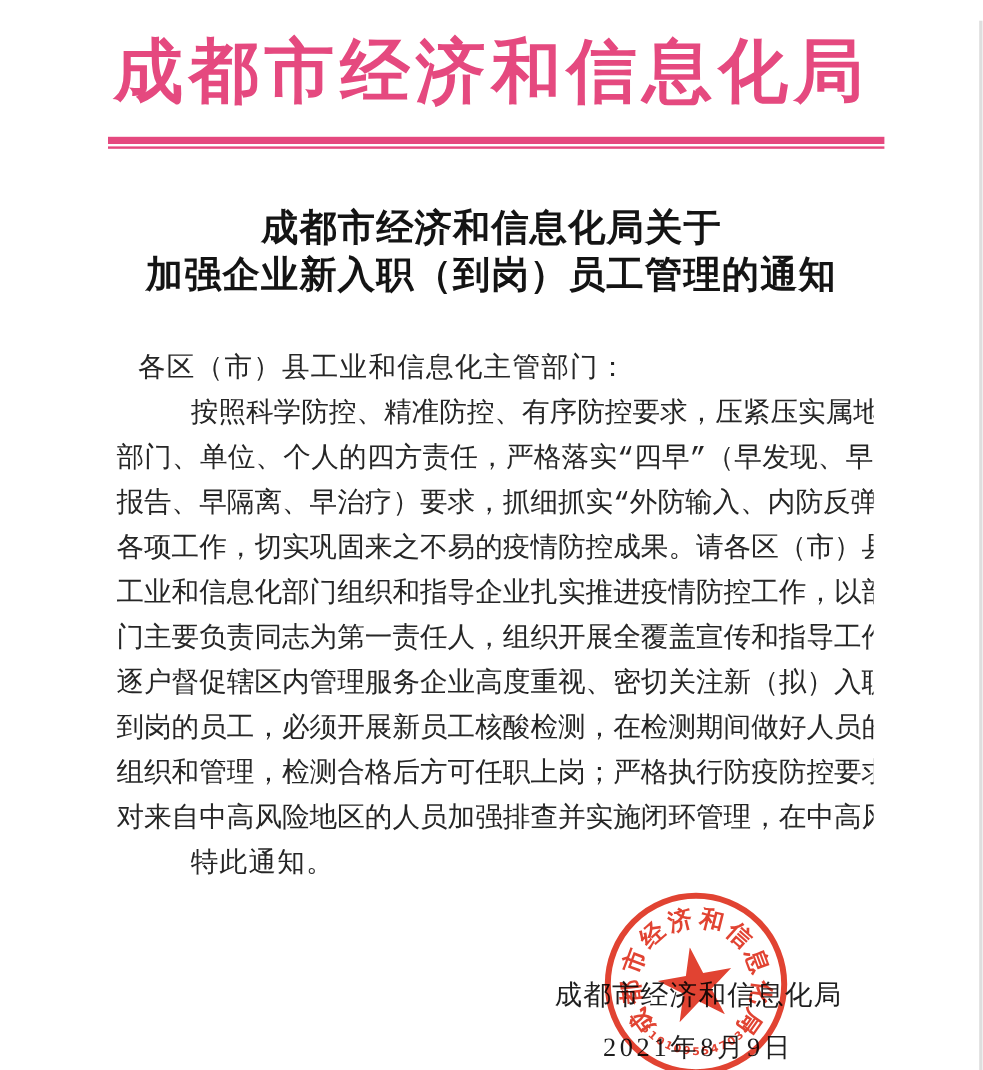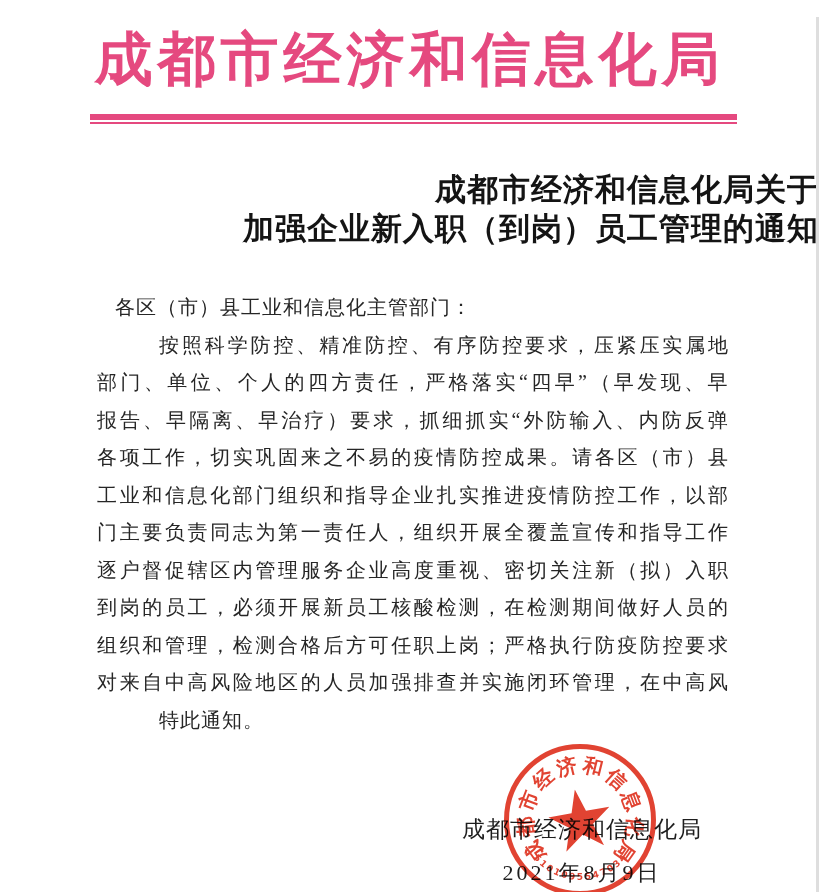--- a/index.html
+++ b/index.html
@@ -26,28 +26,28 @@
     letter-spacing:5px;
     color:var(--letterhead_pink);
   }
   .rule{position:absolute;left:90px;top:97px;width:647px;}
   .rule .thick{height:6px;background:var(--letterhead_pink);}
   .rule .thin{height:2px;background:var(--letterhead_pink);margin-top:2px;}
 
   
   .doc-title{
     position:absolute;top:153px;left:0;width:100%;
-    text-align:right;color:#141414;
+    text-align:center;color:#141414;
     font-weight:bold;font-size:31px;line-height:39px;letter-spacing:1px;
   }
 
   
   .body-text{
     position:absolute;left:97px;top:272px;width:631px;
-    font-size:20px;color:var(--text_black);
+    font-size:23px;color:var(--text_black);font-family:Liberation Mono, monospace;
   }
   .line{height:37.5px;line-height:37.5px;overflow:hidden;letter-spacing:1px;}
   .line.fill{display:flex;justify-content:space-between;letter-spacing:0;}
   .line.fill span{flex:0 0 auto;}
   .indent{padding-left:62px;}
   .shift{padding-left:18px;}
 
   
   .sig-block{position:absolute;left:412px;top:797px;width:340px;text-align:center;color:#1e1e1e;}
   .sig-agency{font-size:23px;letter-spacing:1px;}

